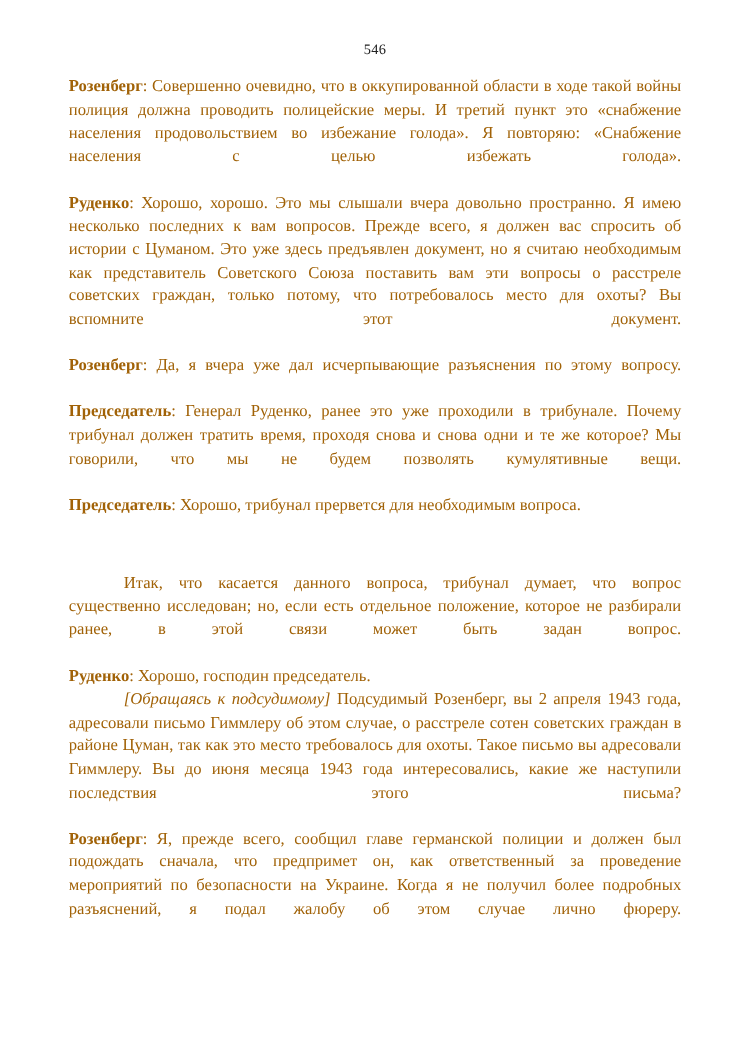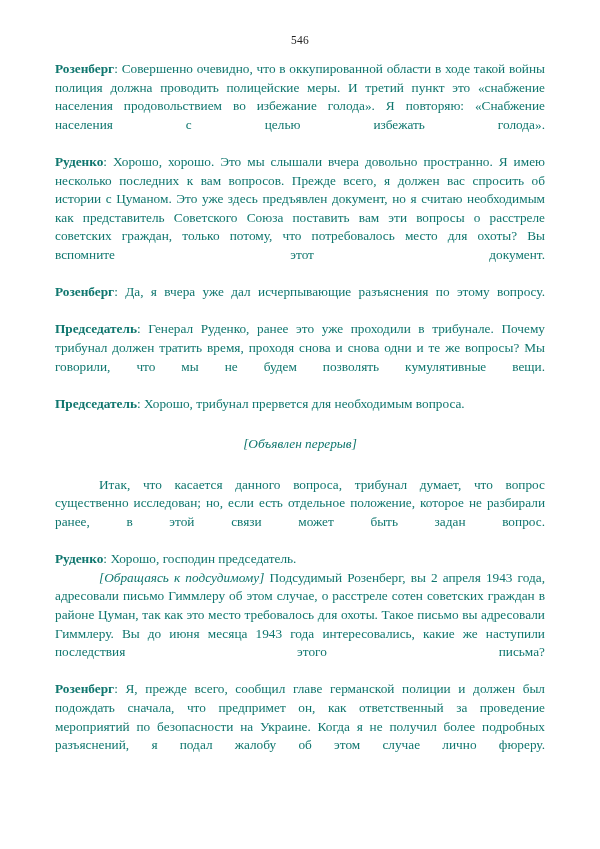--- a/index.html
+++ b/index.html
@@ -36,21 +36,21 @@
     top: 60px;
     left: 55px;
     width: 490px;
   }
   p.para {
     margin: 0;
     font-size: 13.3px;
     line-height: 18.6px;
     text-align: justify;
     text-justify: inter-word;
-    color: #0f766e;
+    color: #a16207;
     hyphens: none;
   }
   p.indent {
     text-indent: 44px;
   }
   p.center {
     text-align: center;
     text-indent: 0;
   }
   .spacer-lg { height: 22px; }
@@ -76,28 +76,27 @@
   <div class="page-number">546</div>
 
   <div class="content">
 
     <p class="para"><span class="speaker">Розенберг</span><span>: </span><span>Совершенно очевидно, что в оккупированной области в ходе такой войны полиция должна проводить полицейские меры. И третий пункт это «снабжение населения продовольствием во избежание голода». Я повторяю: «Снабжение населения с целью избежать голода».</span></p>
 
     <p class="para"><span class="speaker">Руденко</span><span>: </span><span>Хорошо, хорошо. Это мы слышали вчера довольно пространно. Я имею несколько последних к вам вопросов. Прежде всего, я должен вас спросить об истории с Цуманом. Это уже здесь предъявлен документ, но я считаю необходимым как представитель Советского Союза поставить вам эти вопросы о расстреле советских граждан, только потому, что потребовалось место для охоты? Вы вспомните этот документ.</span></p>
 
     <p class="para"><span class="speaker">Розенберг</span><span>: </span><span>Да, я вчера уже дал исчерпывающие разъяснения по этому вопросу.</span></p>
 
-    <p class="para"><span class="speaker">Председатель</span><span>: </span><span>Генерал Руденко, ранее это уже проходили в трибунале. Почему трибунал должен тратить время, проходя снова и снова одни и те же вопросы? Мы говорили, что мы не будем позволять кумулятивные вещи.</span></p>
+    <p class="para"><span class="speaker">Председатель</span><span>: </span><span>Генерал Руденко, ранее это уже проходили в трибунале. Почему трибунал должен тратить время, проходя снова и снова одни и те же которое? Мы говорили, что мы не будем позволять кумулятивные вещи.</span></p>
 
 
     <p class="para nostretch"><span class="speaker">Председатель</span><span>: </span><span>Хорошо, трибунал прервется для необходимым вопроса.</span></p>
 
     <div class="spacer-lg"></div>
 
-    <p class="para center nostretch"><span class="ital">[Объявлен перерыв]</span></p>
 
     <div class="spacer-lg"></div>
 
 
     <p class="para indent"><span>Итак, что касается данного вопроса, трибунал думает, что вопрос существенно исследован; но, если есть отдельное положение, которое не разбирали ранее, в этой связи может быть задан вопрос.</span></p>
 
     <p class="para nostretch"><span class="speaker">Руденко</span><span>: </span><span>Хорошо, господин председатель.</span></p>
 
     <p class="para indent"><span class="ital">[Обращаясь к подсудимому]</span><span> Подсудимый Розенберг, вы 2 апреля 1943 года, адресовали письмо Гиммлеру об этом случае, о расстреле сотен советских граждан в районе Цуман, так как это место требовалось для охоты. Такое письмо вы адресовали Гиммлеру. Вы до июня месяца 1943 года интересовались, какие же наступили последствия этого письма?</span></p>
 

